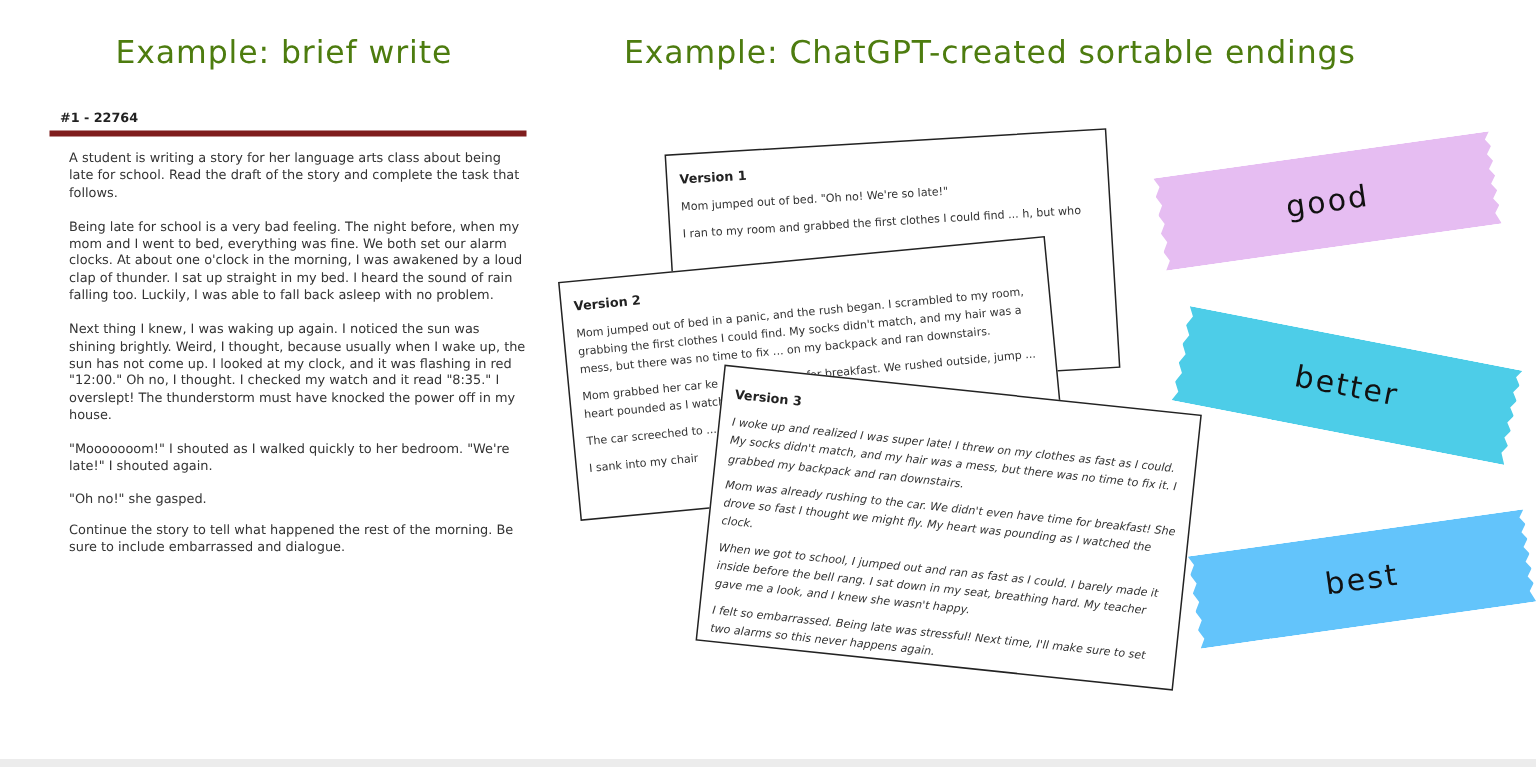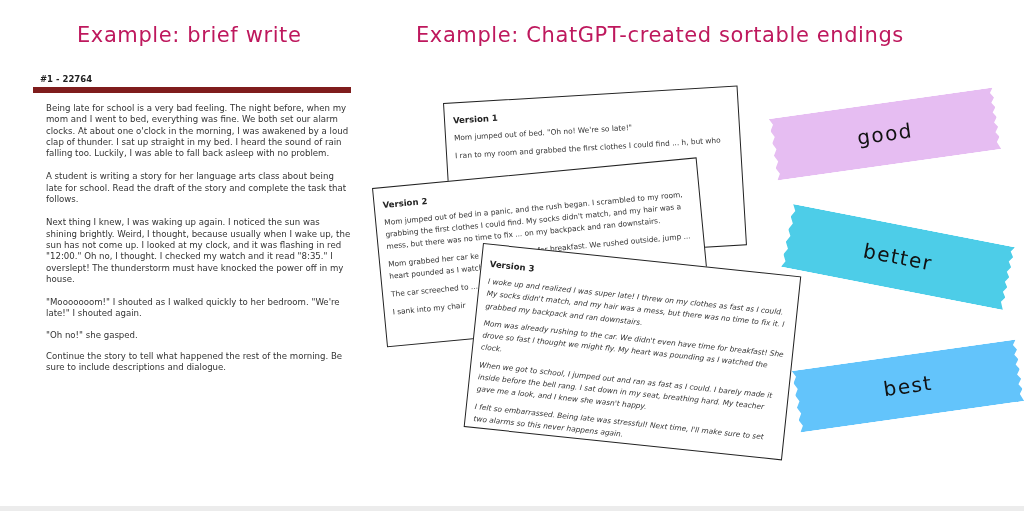--- a/index.html
+++ b/index.html
@@ -4,34 +4,34 @@
   <style>
     * { box-sizing: border-box; margin: 0; padding: 0; }
     html, body { width: 1024px; height: 511px; overflow: hidden; background: #ffffff; }
     body { position: relative; font-family: "DejaVu Sans", sans-serif; color: #222; }
 
     .heading {
       position: absolute;
       font-family: "DejaVu Sans", sans-serif;
       font-size: 21px;
       font-weight: normal;
-      color: #be185d;
+      color: #4d7c0f;
       letter-spacing: 0.6px;
       white-space: nowrap;
     }
     #h-left { left: 77px; top: 23px; }
     #h-right { left: 416px; top: 23px; }
 
     
     .brief { position: absolute; left: 33px; top: 74px; width: 318px; }
     .brief-id {
       font-family: "DejaVu Sans", sans-serif;
       font-size: 8.5px; font-weight: bold; color: #222;
       padding-left: 7px; padding-bottom: 3px;
-      border-bottom: 6px solid #7f1d1d;
+      border-bottom: 4px solid #7f1d1d;
       width: 318px;
     }
     .brief-body { padding-left: 13px; padding-top: 10px; width: 318px; }
     .brief-body p {
       font-family: "DejaVu Sans", sans-serif;
       font-size: 8.6px; line-height: 11.3px; color: #333;
       margin-bottom: 12px;
     }
     .brief-body p.tight { margin-bottom: 10px; }
 
@@ -74,26 +74,26 @@
   </style>
 </head>
 <body>
 
 <div id="h-left" class="heading">Example: brief write</div>
 <div id="h-right" class="heading">Example: ChatGPT-created sortable endings</div>
 
 <section class="brief">
   <div class="brief-id">#1 - 22764</div>
   <div class="brief-body">
+    <p>A student is writing a story for her language arts class about being late for school. Read the draft of the story and complete the task that follows.</p>
     <p>Being late for school is a very bad feeling. The night before, when my mom and I went to bed, everything was fine. We both set our alarm clocks. At about one o'clock in the morning, I was awakened by a loud clap of thunder. I sat up straight in my bed. I heard the sound of rain falling too. Luckily, I was able to fall back asleep with no problem.</p>
-    <p>A student is writing a story for her language arts class about being late for school. Read the draft of the story and complete the task that follows.</p>
     <p>Next thing I knew, I was waking up again. I noticed the sun was shining brightly. Weird, I thought, because usually when I wake up, the sun has not come up. I looked at my clock, and it was flashing in red "12:00." Oh no, I thought. I checked my watch and it read "8:35." I overslept! The thunderstorm must have knocked the power off in my house.</p>
     <p class="tight">"Mooooooom!" I shouted as I walked quickly to her bedroom. "We're late!" I shouted again.</p>
     <p class="tight">"Oh no!" she gasped.</p>
-    <p>Continue the story to tell what happened the rest of the morning. Be sure to include descriptions and dialogue.</p>
+    <p>Continue the story to tell what happened the rest of the morning. Be sure to include embarrassed and dialogue.</p>
   </div>
 </section>
 
 <div id="card1" class="card">
   <div class="v-title">Version 1</div>
   <p>Mom jumped out of bed. "Oh no! We're so late!"</p>
   <p>I ran to my room and grabbed the first clothes I could find ... h, but who</p>
 </div>
 
 <div id="card2" class="card">

